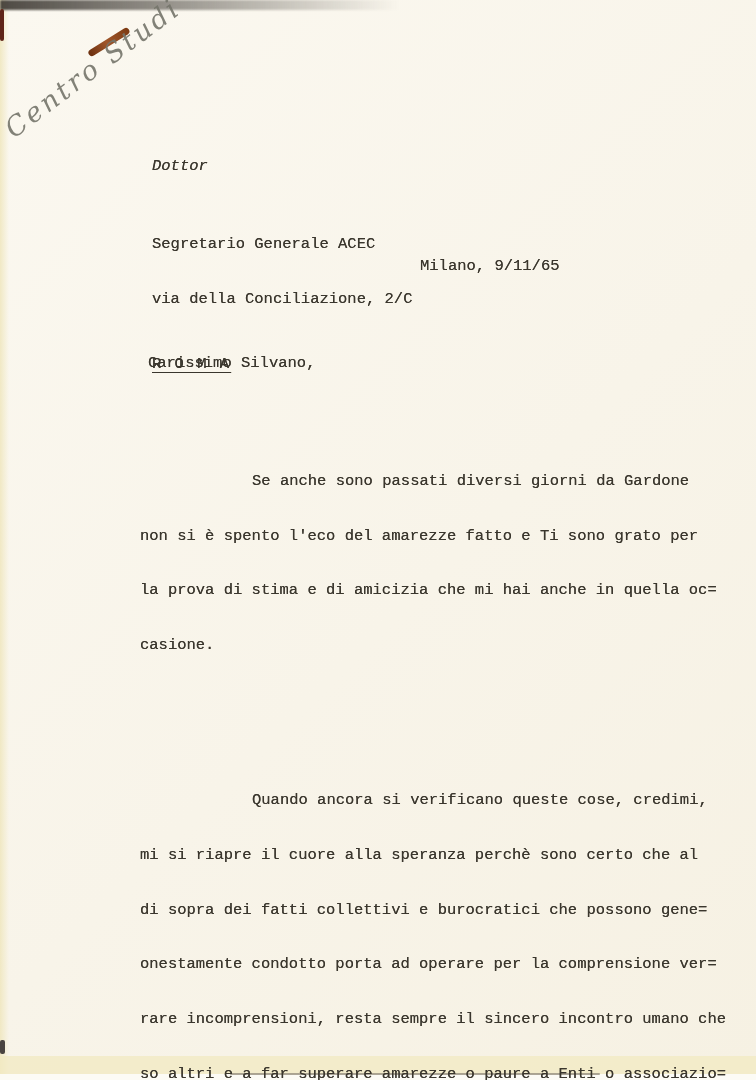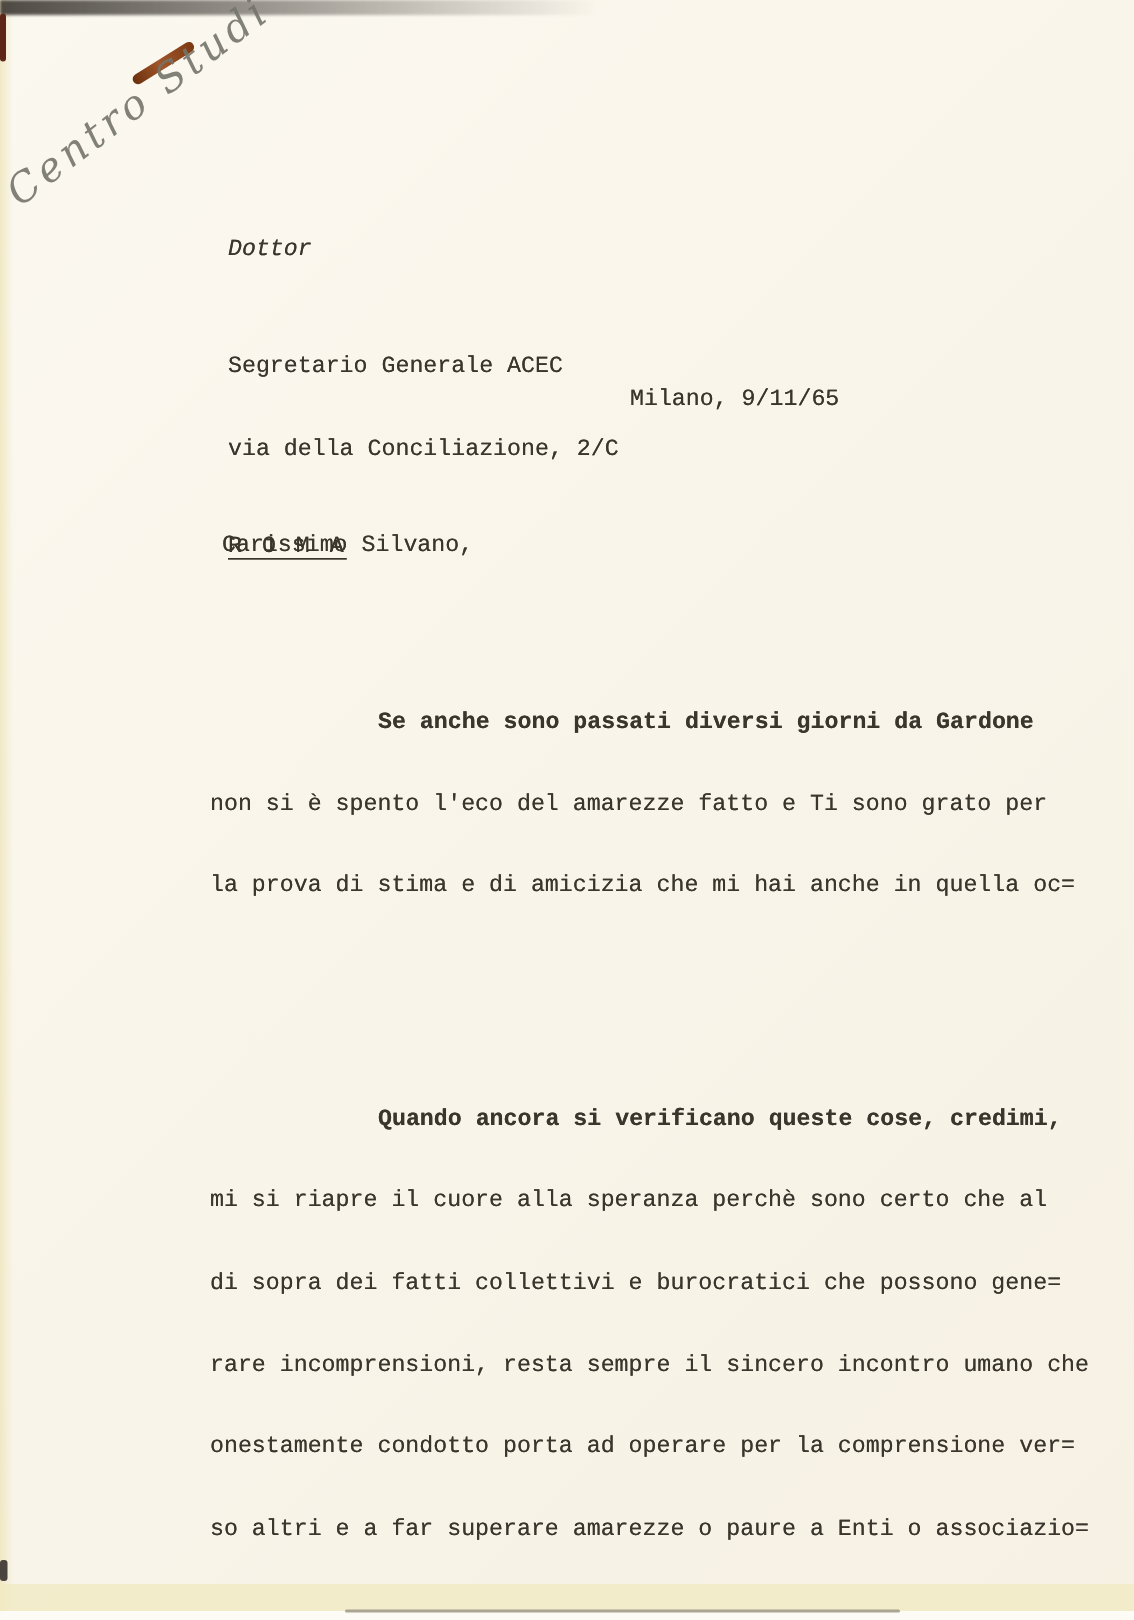--- a/index.html
+++ b/index.html
@@ -47,21 +47,21 @@
       text-shadow:0 0 .4px rgba(58,54,45,.85);}
   .recipient{position:absolute;left:152px;top:121px;}
   .recipient .title{margin-bottom:23px;font-style:italic;}
   .recipient .city{margin-top:11px;text-decoration:underline;
     text-underline-offset:4px;letter-spacing:2px;width:-moz-fit-content;width:fit-content;text-align:center;}
   .dateline{position:absolute;left:420px;top:257px;}
   .salutation{position:absolute;left:148px;top:354px;}
   .body-text{position:absolute;left:140px;top:381px;width:612px;}
   .para{margin:0 0 10px 0;}
   .line{min-height:18.2px;}
-  .line.indent{padding-left:112px;font-weight:bold;}
+  .line.indent{padding-left:112px;}
 </style>
 </head>
 <body>
 
 <div id="page">
 
   <div class="edge-left"></div>
   <div class="edge-top-dark"></div>
   <div class="corner-mark-red"></div>
   <div class="bottom-band"></div>
@@ -82,28 +82,29 @@
   <div class="dateline tw">Milano, 9/11/65</div>
 
   <div class="salutation tw">Carissimo Silvano,</div>
 
   <div class="body-text tw">
 
     <div class="para">
       <div class="line indent">Se anche sono passati diversi giorni da Gardone</div>
       <div class="line">non si è spento l'eco del amarezze fatto e Ti sono grato per</div>
       <div class="line">la prova di stima e di amicizia che mi hai anche in quella oc=</div>
+      <div class="line">casione.</div>
     </div>
 
     <div class="para">
       <div class="line indent">Quando ancora si verificano queste cose, credimi,</div>
       <div class="line">mi si riapre il cuore alla speranza perchè sono certo che al</div>
       <div class="line">di sopra dei fatti collettivi e burocratici che possono gene=</div>
+      <div class="line">onestamente condotto porta ad operare per la comprensione ver=</div>
       <div class="line">rare incomprensioni, resta sempre il sincero incontro umano che</div>
-      <div class="line">onestamente condotto porta ad operare per la comprensione ver=</div>
       <div class="line">so altri e a far superare amarezze o paure a Enti o associazio=</div>
       
     </div>
 
     
 
     
 
     
 

